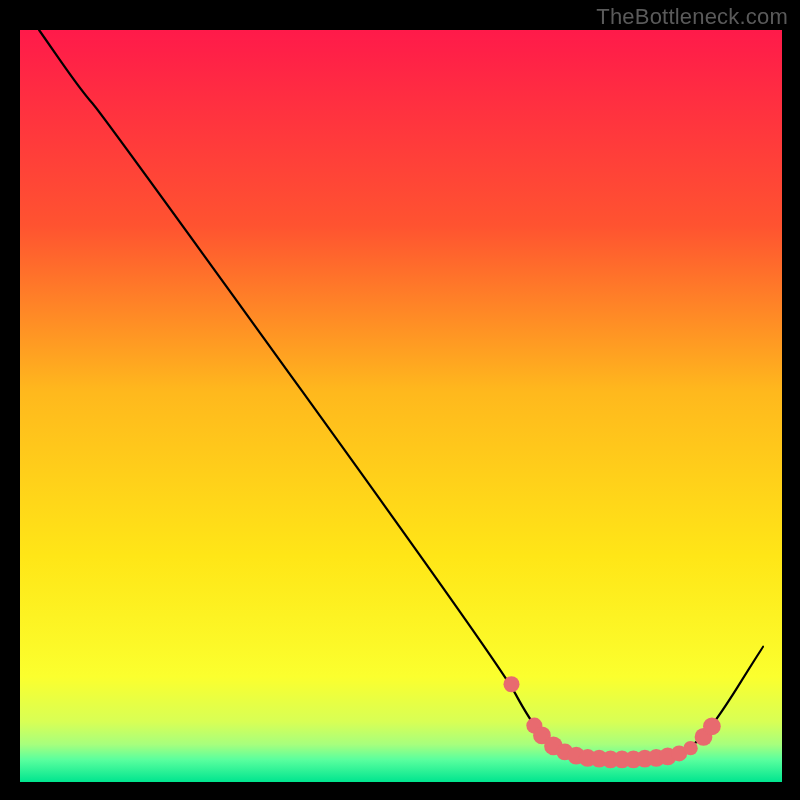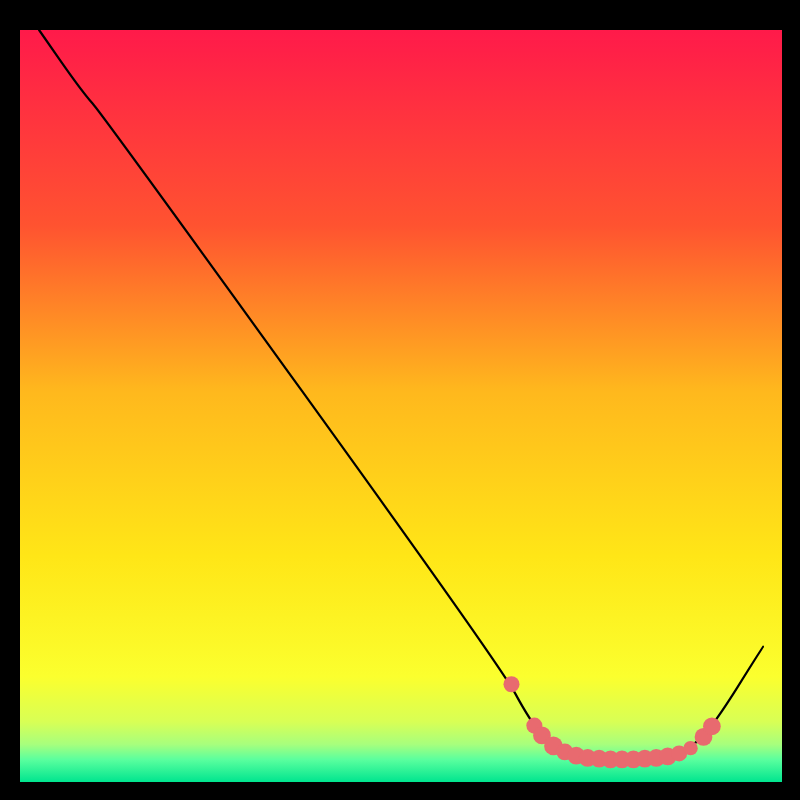--- a/index.html
+++ b/index.html
@@ -31,20 +31,21 @@
     position: absolute;
     inset: 0;
     width: 800px;
     height: 800px;
   }
 </style>
 </head>
 <body>
 
 <div class="container">
+  <div class="watermark">TheBottleneck.com</div>
 
   <svg viewBox="0 0 800 800" preserveAspectRatio="none">
     <defs>
       <linearGradient id="bg-grad" x1="0" y1="0" x2="0" y2="1">
           <stop offset="0.00%" stop-color="#ff1a4a"></stop>
           <stop offset="26.00%" stop-color="#ff5330"></stop>
           <stop offset="48.00%" stop-color="#ffb81d"></stop>
           <stop offset="70.00%" stop-color="#ffe617"></stop>
           <stop offset="86.00%" stop-color="#fbff2e"></stop>
           <stop offset="92.00%" stop-color="#d8ff55"></stop>

